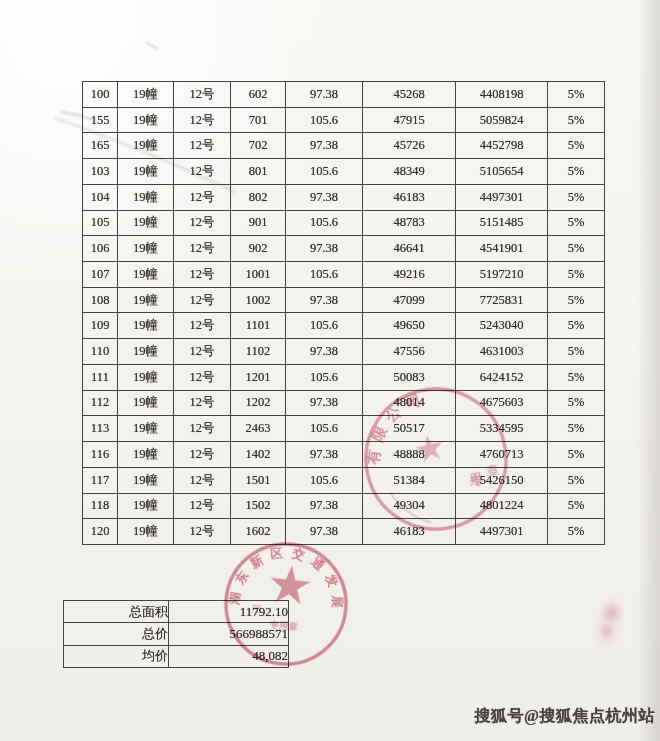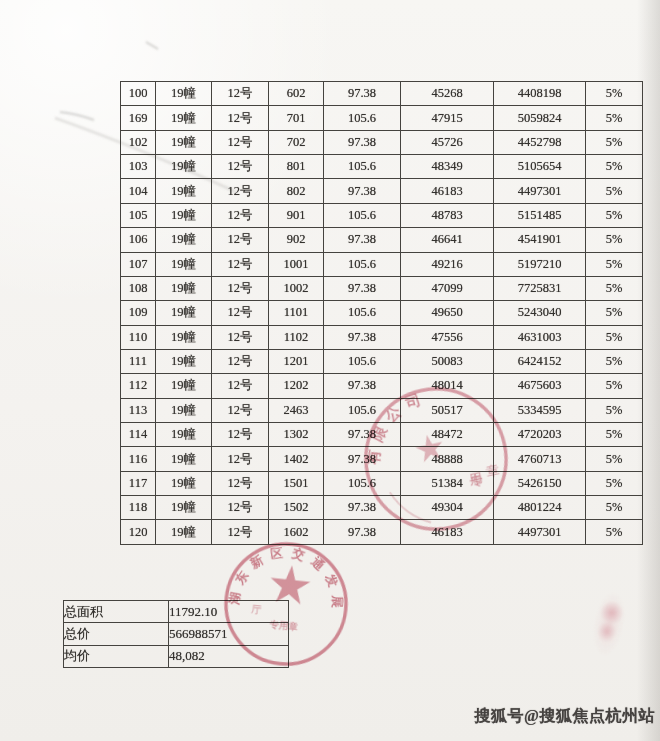--- a/index.html
+++ b/index.html
@@ -7,35 +7,35 @@
     position:relative;width:660px;height:741px;overflow:hidden;
     font-family:"Liberation Serif","DejaVu Serif",serif;
     background:
       radial-gradient(circle at 10% 4%, rgba(255,255,255,0.85), rgba(255,255,255,0) 30%),
       linear-gradient(to right, rgba(0,0,0,0) 96.5%, rgba(110,105,98,0.20) 100%),
       linear-gradient(to bottom, #f7f6f3 0%, #f4f2ef 55%, #f0eeea 100%);
   }
   
   table.price{
     position:absolute;left:82px;top:81px;width:522px;height:464px;
-    border-collapse:collapse;table-layout:fixed;margin-left:38px;
+    border-collapse:collapse;table-layout:fixed;
   }
   table.price td{
     border:1.5px solid #45433f;text-align:center;vertical-align:middle;
     padding:0;font-size:12.5px;color:#33312e;
     text-shadow:0 0 0.7px rgba(70,66,60,0.75);
     white-space:nowrap;overflow:hidden;
   }
   
   table.summary{
     position:absolute;left:63px;top:600px;width:225px;height:68px;
     border-collapse:collapse;table-layout:fixed;
   }
   table.summary td{
-    border:1.6px solid #45433f;text-align:left;vertical-align:middle;
+    border:1.6px solid #45433f;text-align:right;vertical-align:middle;
     padding:0;font-size:13px;color:#33312e;
     text-shadow:0 0 0.7px rgba(70,66,60,0.75);white-space:nowrap;
   }
   
   .stamp{position:absolute;mix-blend-mode:multiply;pointer-events:none;}
   .stamp text{font-family:"Liberation Serif","DejaVu Serif",serif;font-weight:bold;}
   
   .bleed{
     position:absolute;left:588px;top:575px;width:42px;height:98px;
     background:
@@ -86,31 +86,31 @@
           <td>100</td>
           <td>19幢</td>
           <td>12号</td>
           <td>602</td>
           <td>97.38</td>
           <td>45268</td>
           <td>4408198</td>
           <td>5%</td>
         </tr>
         <tr>
-          <td>169</td>
+          <td>155</td>
           <td>19幢</td>
           <td>12号</td>
           <td>701</td>
           <td>105.6</td>
           <td>47915</td>
           <td>5059824</td>
           <td>5%</td>
         </tr>
         <tr>
-          <td>102</td>
+          <td>165</td>
           <td>19幢</td>
           <td>12号</td>
           <td>702</td>
           <td>97.38</td>
           <td>45726</td>
           <td>4452798</td>
           <td>5%</td>
         </tr>
         <tr>
           <td>103</td>
@@ -213,30 +213,20 @@
           <td>5%</td>
         </tr>
         <tr>
           <td>113</td>
           <td>19幢</td>
           <td>12号</td>
           <td>2463</td>
           <td>105.6</td>
           <td>50517</td>
           <td>5334595</td>
-          <td>5%</td>
-        </tr>
-        <tr>
-          <td>114</td>
-          <td>19幢</td>
-          <td>12号</td>
-          <td>1302</td>
-          <td>97.38</td>
-          <td>48472</td>
-          <td>4720203</td>
           <td>5%</td>
         </tr>
         <tr>
           <td>116</td>
           <td>19幢</td>
           <td>12号</td>
           <td>1402</td>
           <td>97.38</td>
           <td>48888</td>
           <td>4760713</td>

